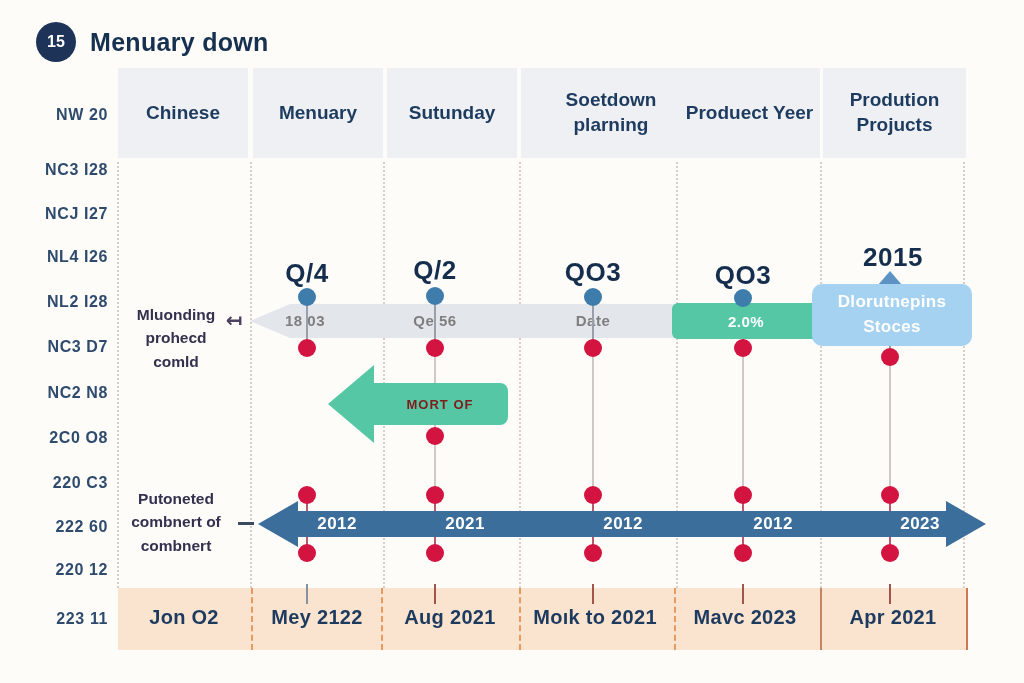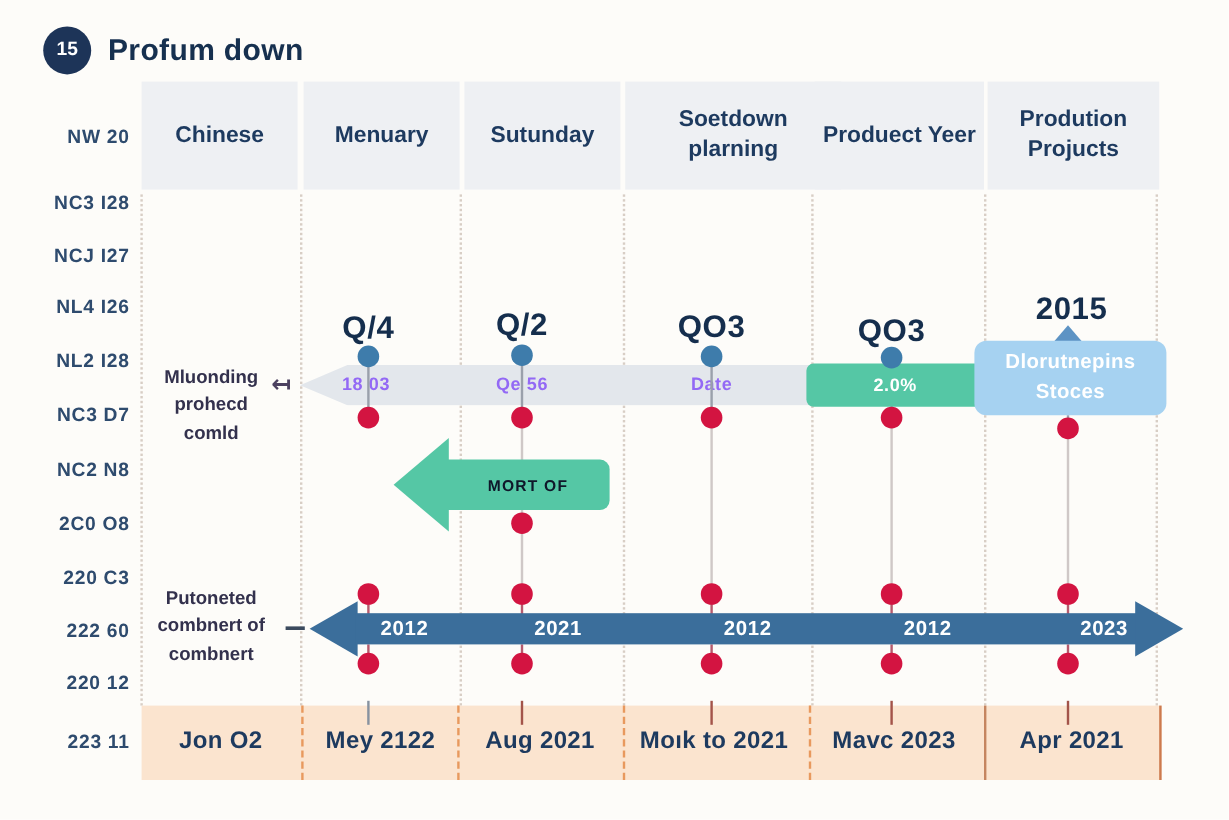--- a/index.html
+++ b/index.html
@@ -35,21 +35,21 @@
   .lnote{
     position:absolute;left:115px;width:122px;text-align:center;
     color:#33314d;font-size:15.5px;font-weight:600;line-height:1.5;
   }
   
   .grayband{
     position:absolute;left:250px;top:304px;width:580px;height:34px;background:#e3e7ec;
     clip-path:polygon(40px 0,100% 0,100% 100%,40px 100%,0 50%);z-index:1;
   }
   .bandtxt{
-    position:absolute;top:312px;width:90px;text-align:center;color:#8b5cf6;
+    position:absolute;top:312px;width:90px;text-align:center;color:#737373;
     font-size:15px;font-weight:700;letter-spacing:.5px;opacity:.9;z-index:2;
   }
   .back-arrow{position:absolute;left:226px;top:308px;color:#4c4160;font-size:20px;font-weight:700;z-index:2;}
   
   .qlab{
     position:absolute;width:140px;text-align:center;color:#152e4d;font-weight:700;font-size:26px;
     letter-spacing:.5px;z-index:2;
   }
   
   .dot{position:absolute;border-radius:50%;z-index:5;}
@@ -76,21 +76,21 @@
     border-left:12px solid transparent;border-right:12px solid transparent;border-bottom:14px solid #5d93c4;
   }
   
   .mort-head{
     position:absolute;left:328px;top:365px;width:0;height:0;z-index:4;
     border-top:39px solid transparent;border-bottom:39px solid transparent;border-right:46px solid #55c7a5;
   }
   .mort-body{
     position:absolute;left:372px;top:383px;width:136px;height:42px;background:#55c7a5;
     border-radius:0 8px 8px 0;display:flex;align-items:center;justify-content:center;z-index:4;
-    color:#0f172a;font-weight:700;font-size:13px;letter-spacing:1px;
+    color:#7f1d1d;font-weight:700;font-size:13px;letter-spacing:1px;
   }
   
   .yband{position:absolute;left:296px;top:511px;width:652px;height:26px;background:#3b6e9b;z-index:2;}
   .yband-head-l{
     position:absolute;left:258px;top:501px;width:0;height:0;z-index:2;
     border-top:23px solid transparent;border-bottom:23px solid transparent;border-right:40px solid #3b6e9b;
   }
   .yband-head-r{
     position:absolute;left:946px;top:501px;width:0;height:0;z-index:2;
     border-top:23px solid transparent;border-bottom:23px solid transparent;border-left:40px solid #3b6e9b;
@@ -112,21 +112,21 @@
     position:absolute;top:606px;width:170px;text-align:center;color:#1d3a5f;font-weight:700;font-size:20px;
     z-index:3;letter-spacing:.3px;
   }
 </style>
 </head>
 <body>
 
 <div class="canvas">
 
   <div class="badge">15</div>
-  <div class="page-title">Profum down</div>
+  <div class="page-title">Menuary down</div>
 
   <div class="hcell" style="left:118px;width:130px;">Chinese</div>
   <div class="hcell" style="left:253px;width:130px;">Menuary</div>
   <div class="hcell" style="left:387px;width:130px;">Sutunday</div>
   <div class="hcell" style="left:521px;width:180px;">Soetdown plarning</div>
   <div class="hcell" style="left:679px;width:141px;">Produect Yeer</div>
   <div class="hcell" style="left:823px;width:143px;">Prodution Projucts</div>
 
   <div class="dashv" style="left:117px;"></div>
   <div class="dashv" style="left:250px;"></div>

